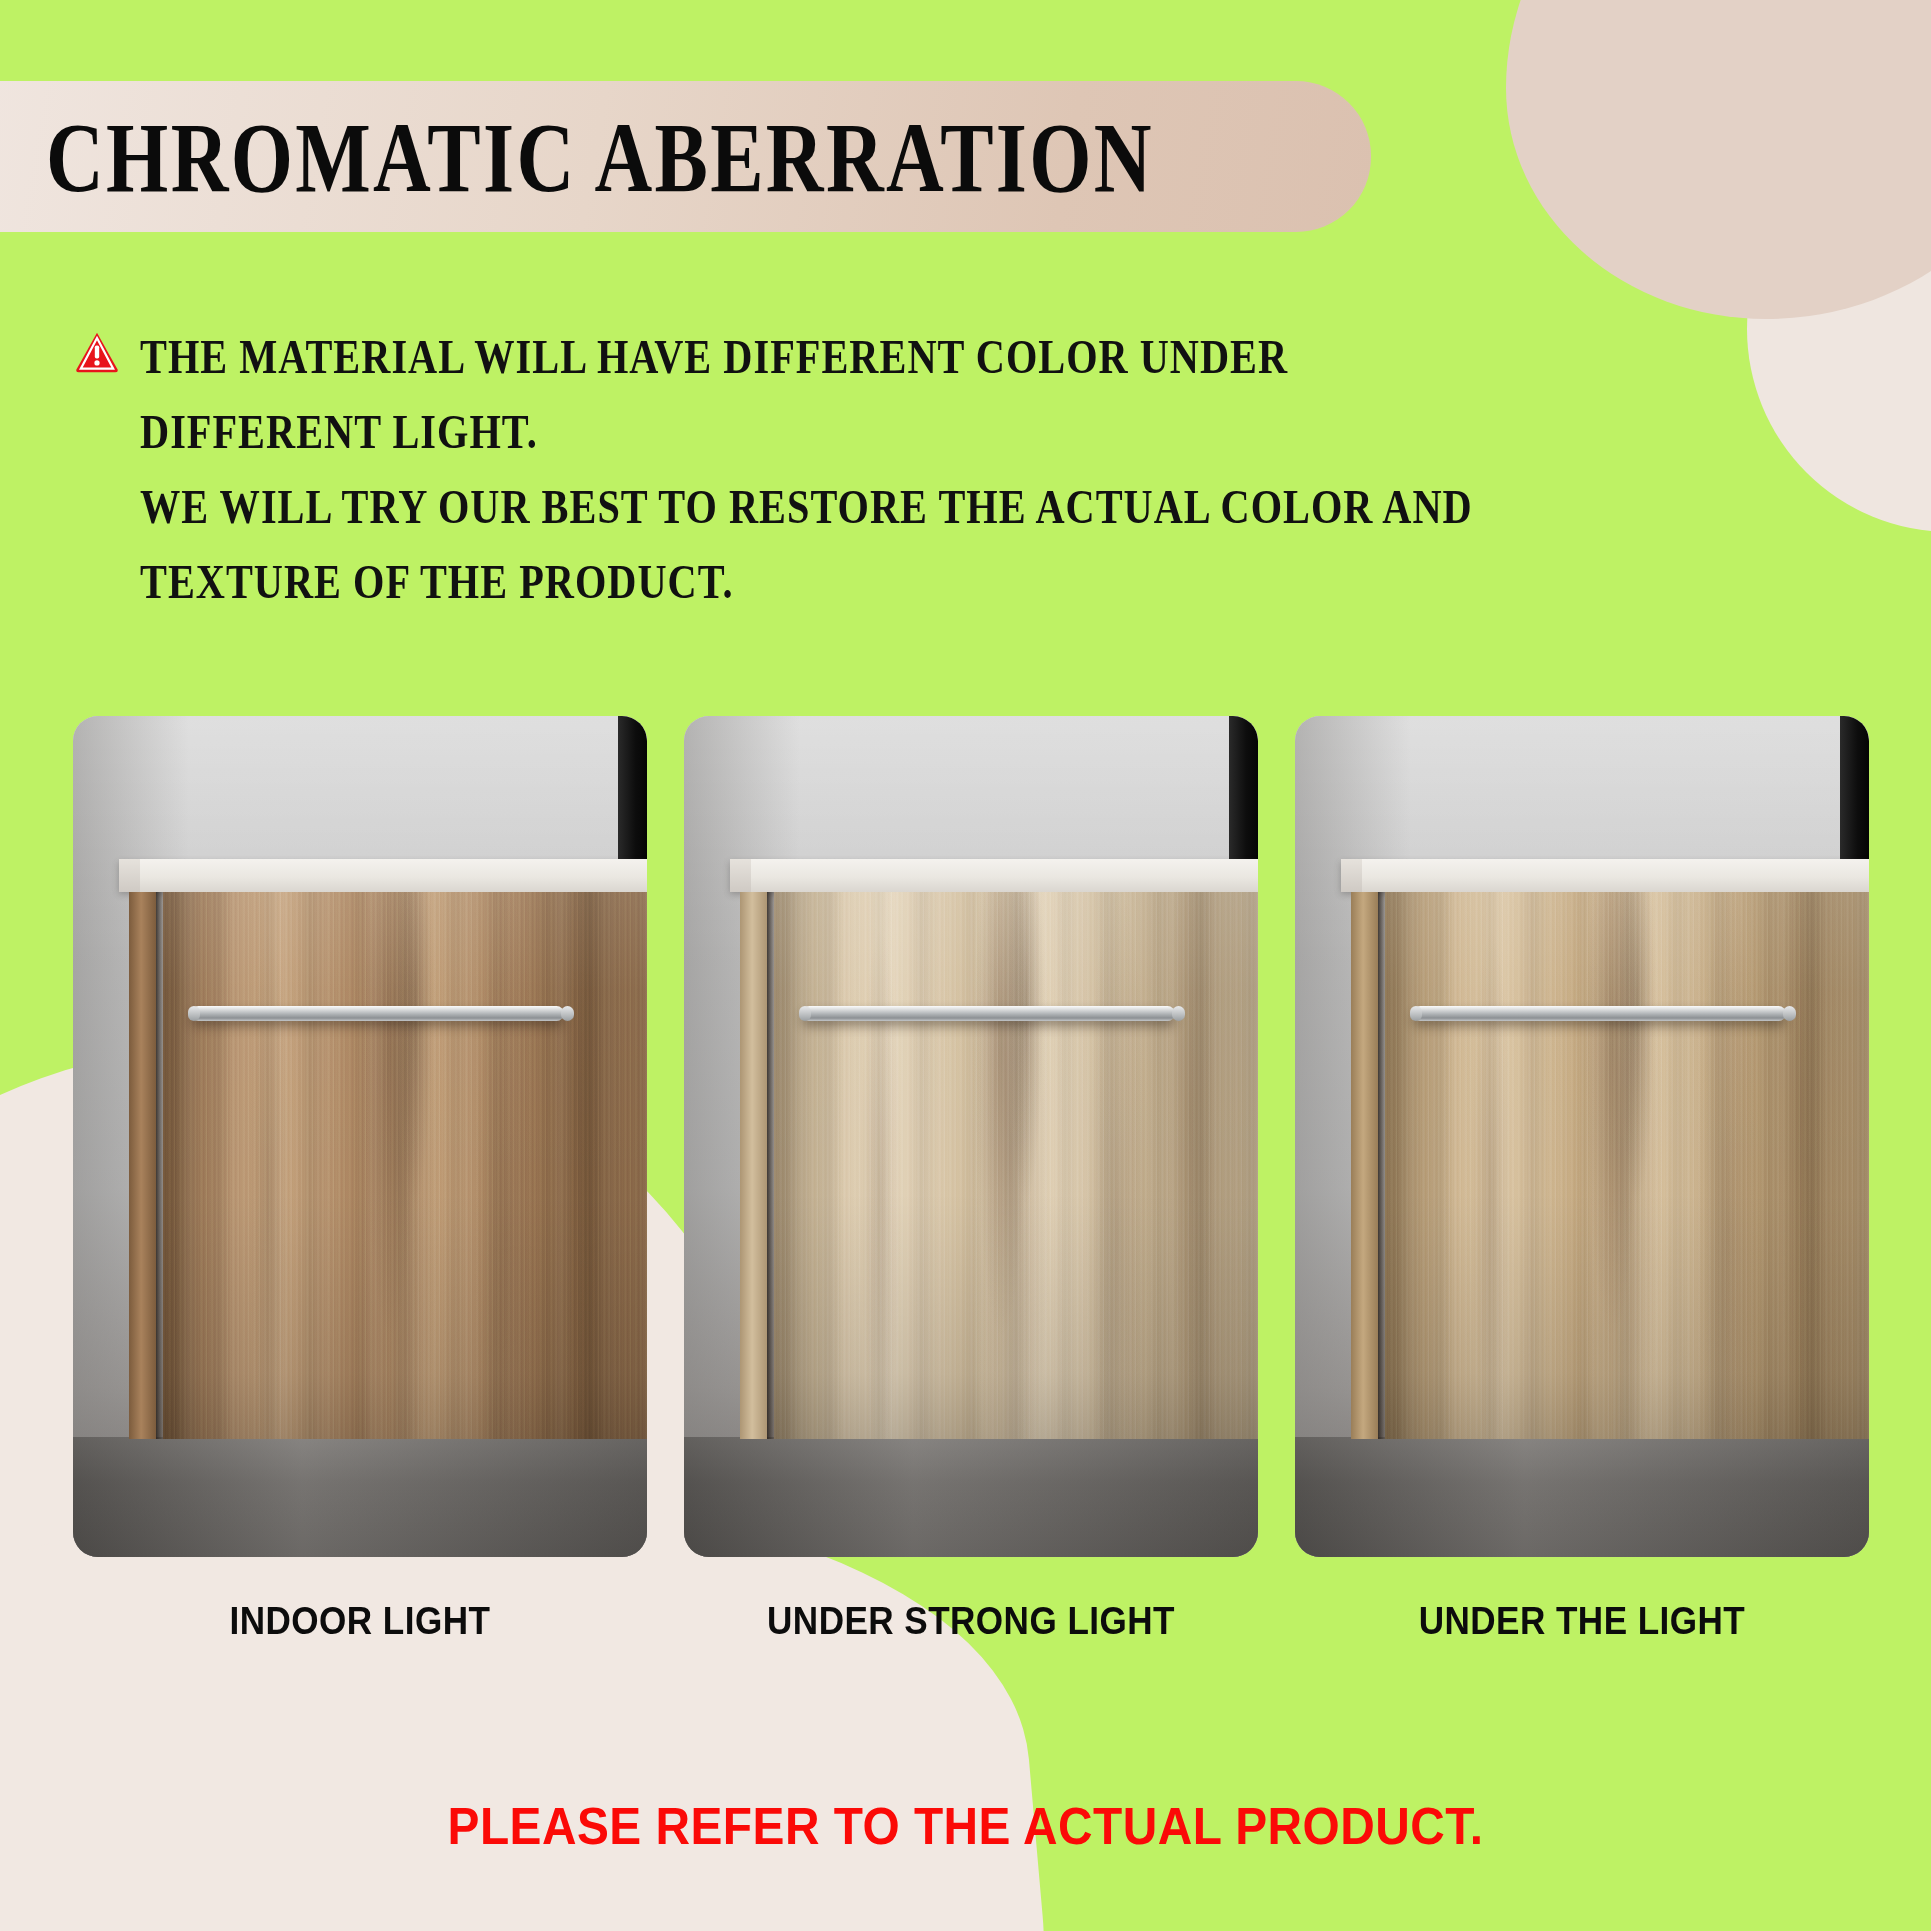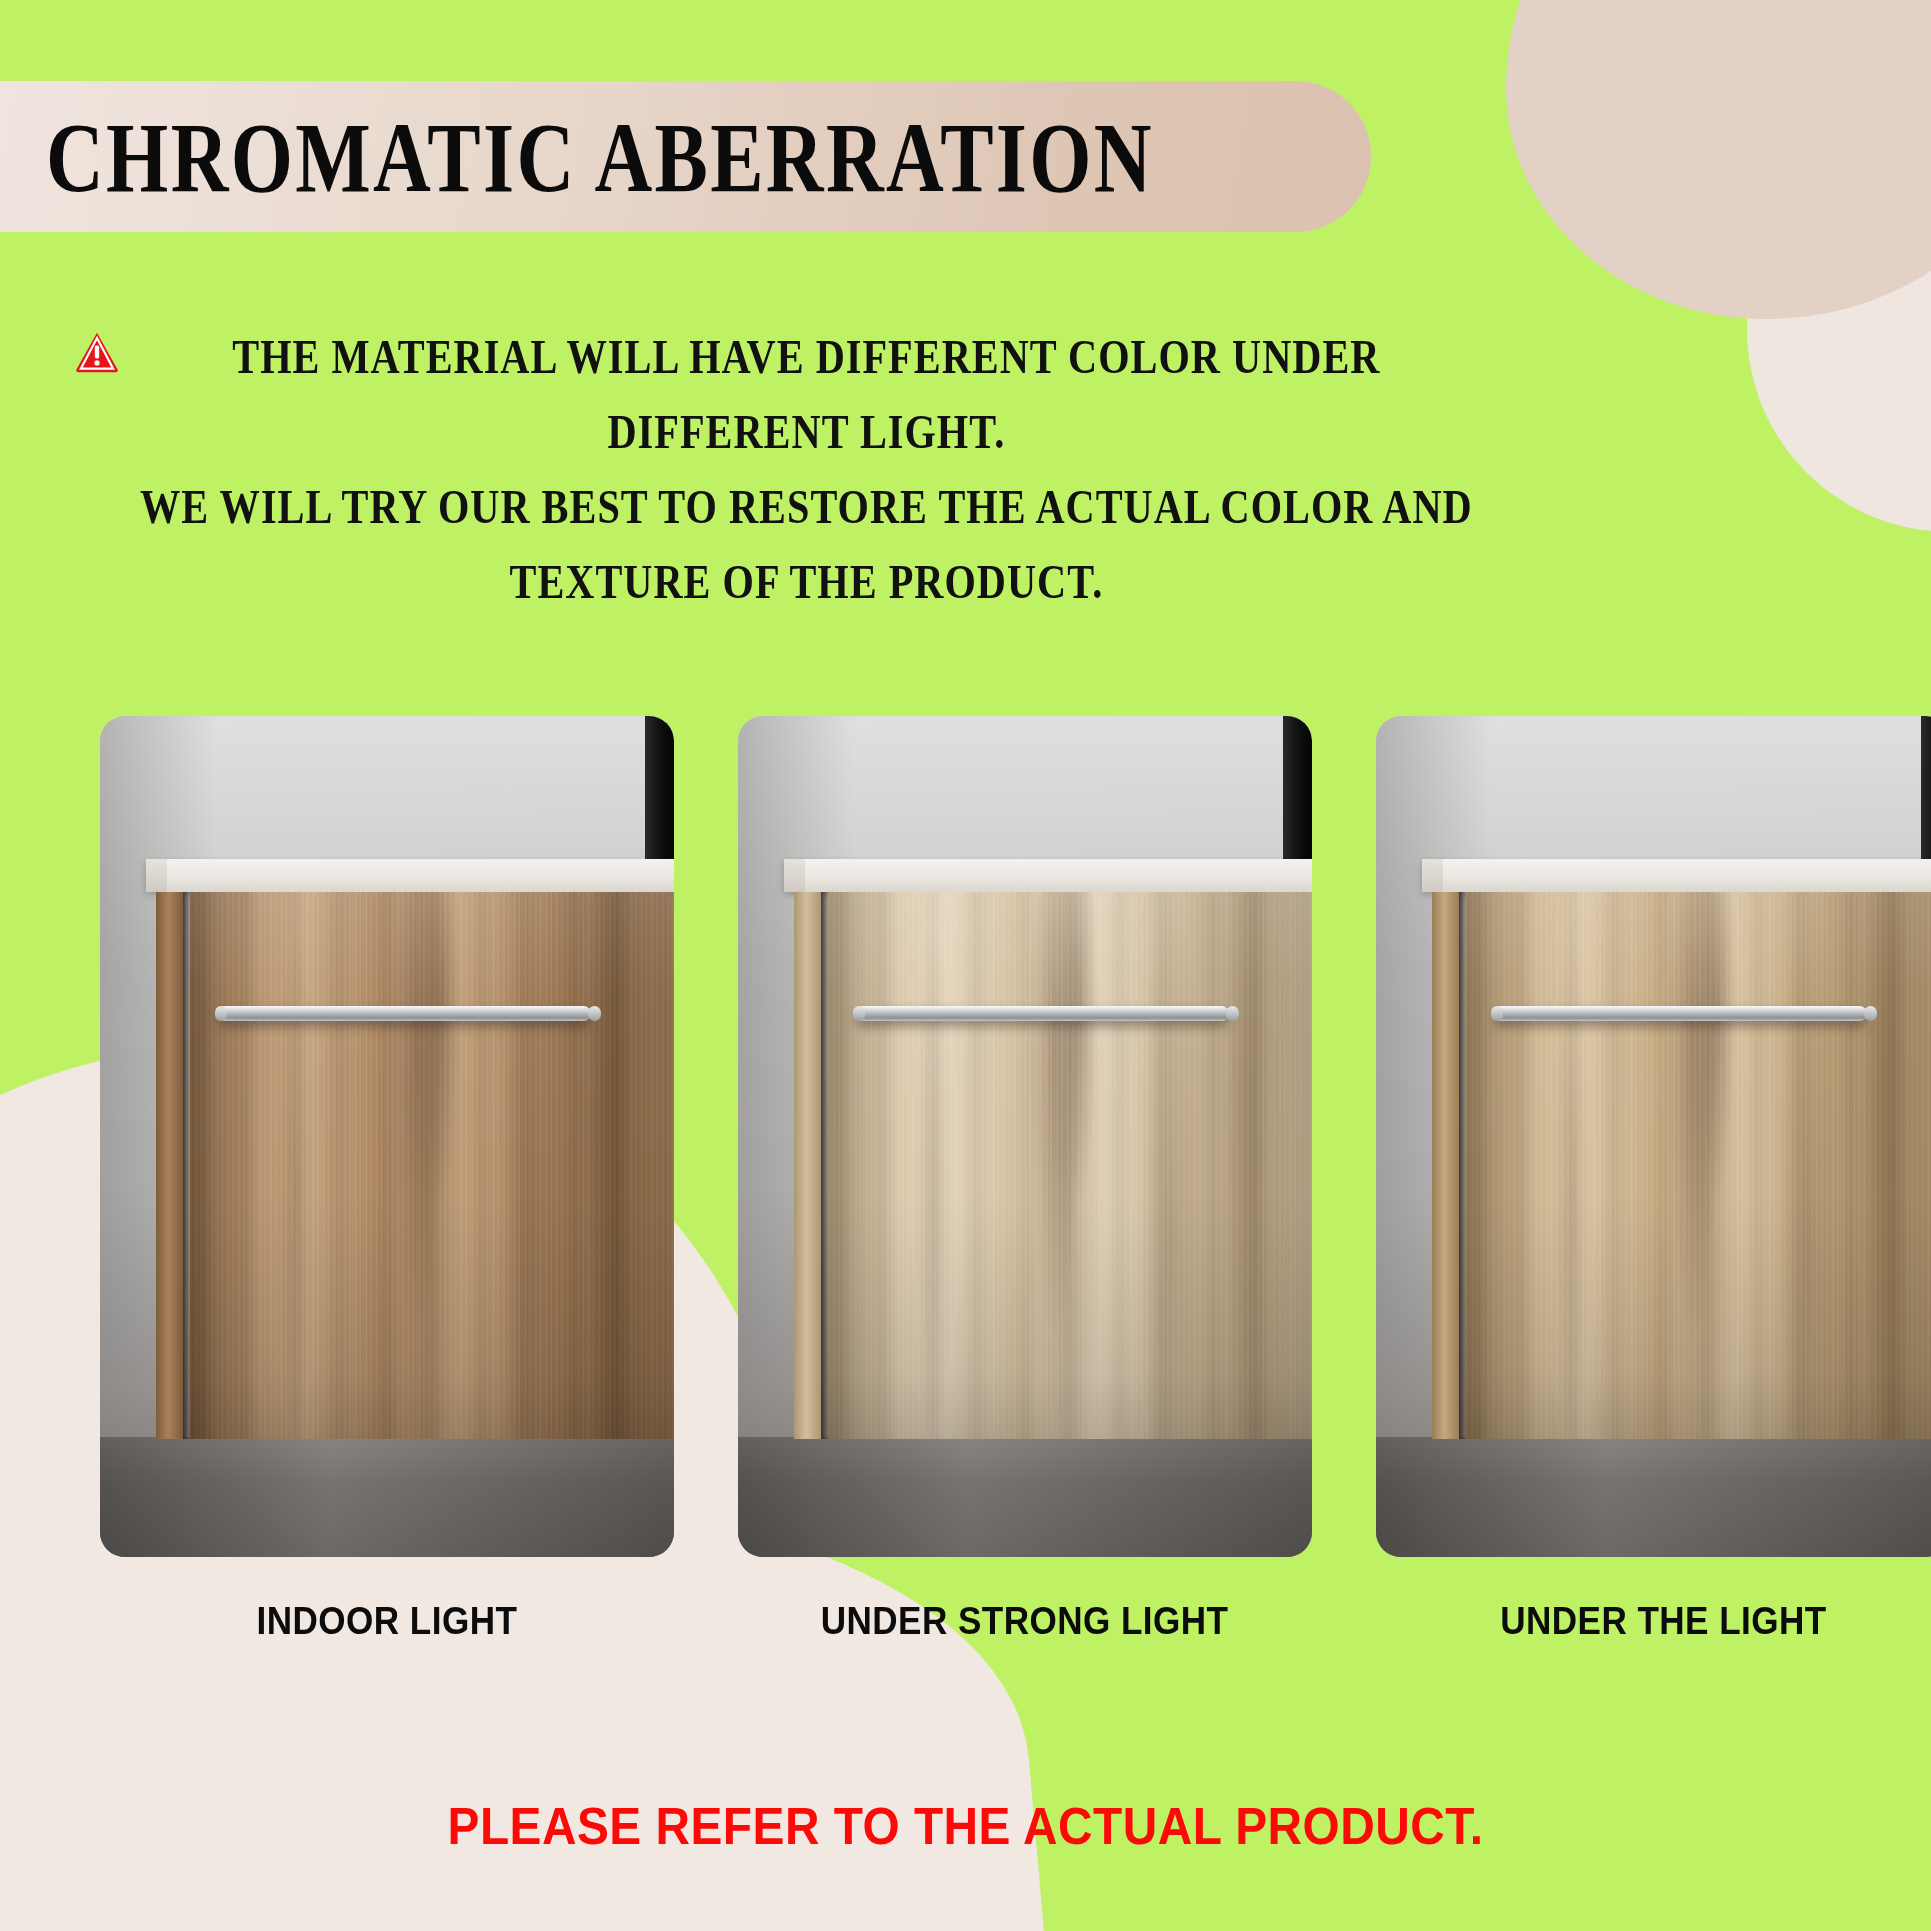--- a/index.html
+++ b/index.html
@@ -98,21 +98,20 @@
 
   
   .warn-wrap {
     position: absolute;
     left: 75px;
     top: 319px;
     width: 1641px;
     z-index: 2;
     display: flex;
     align-items: flex-start;
-    text-align: center;
   }
   .warn-icon {
     width: 44px;
     height: 42px;
     flex: 0 0 44px;
     margin-top: 11.6px;
     margin-right: 21px;
   }
   .warn-lines {
     display: flex;
@@ -139,22 +138,20 @@
     width: 1792px;
     height: 927px;
     display: flex;
     gap: 37px;
     z-index: 2;
   }
   .panel-col {
     width: 644px;
     display: flex;
     flex-direction: column;
-    align-items: center;
-    margin-left: 27px;
   }
   .panel {
     position: relative;
     width: 574px;
     height: 927px;
     border-radius: 25px;
     overflow: hidden;
     background: #C9C9C9;
   }
 

